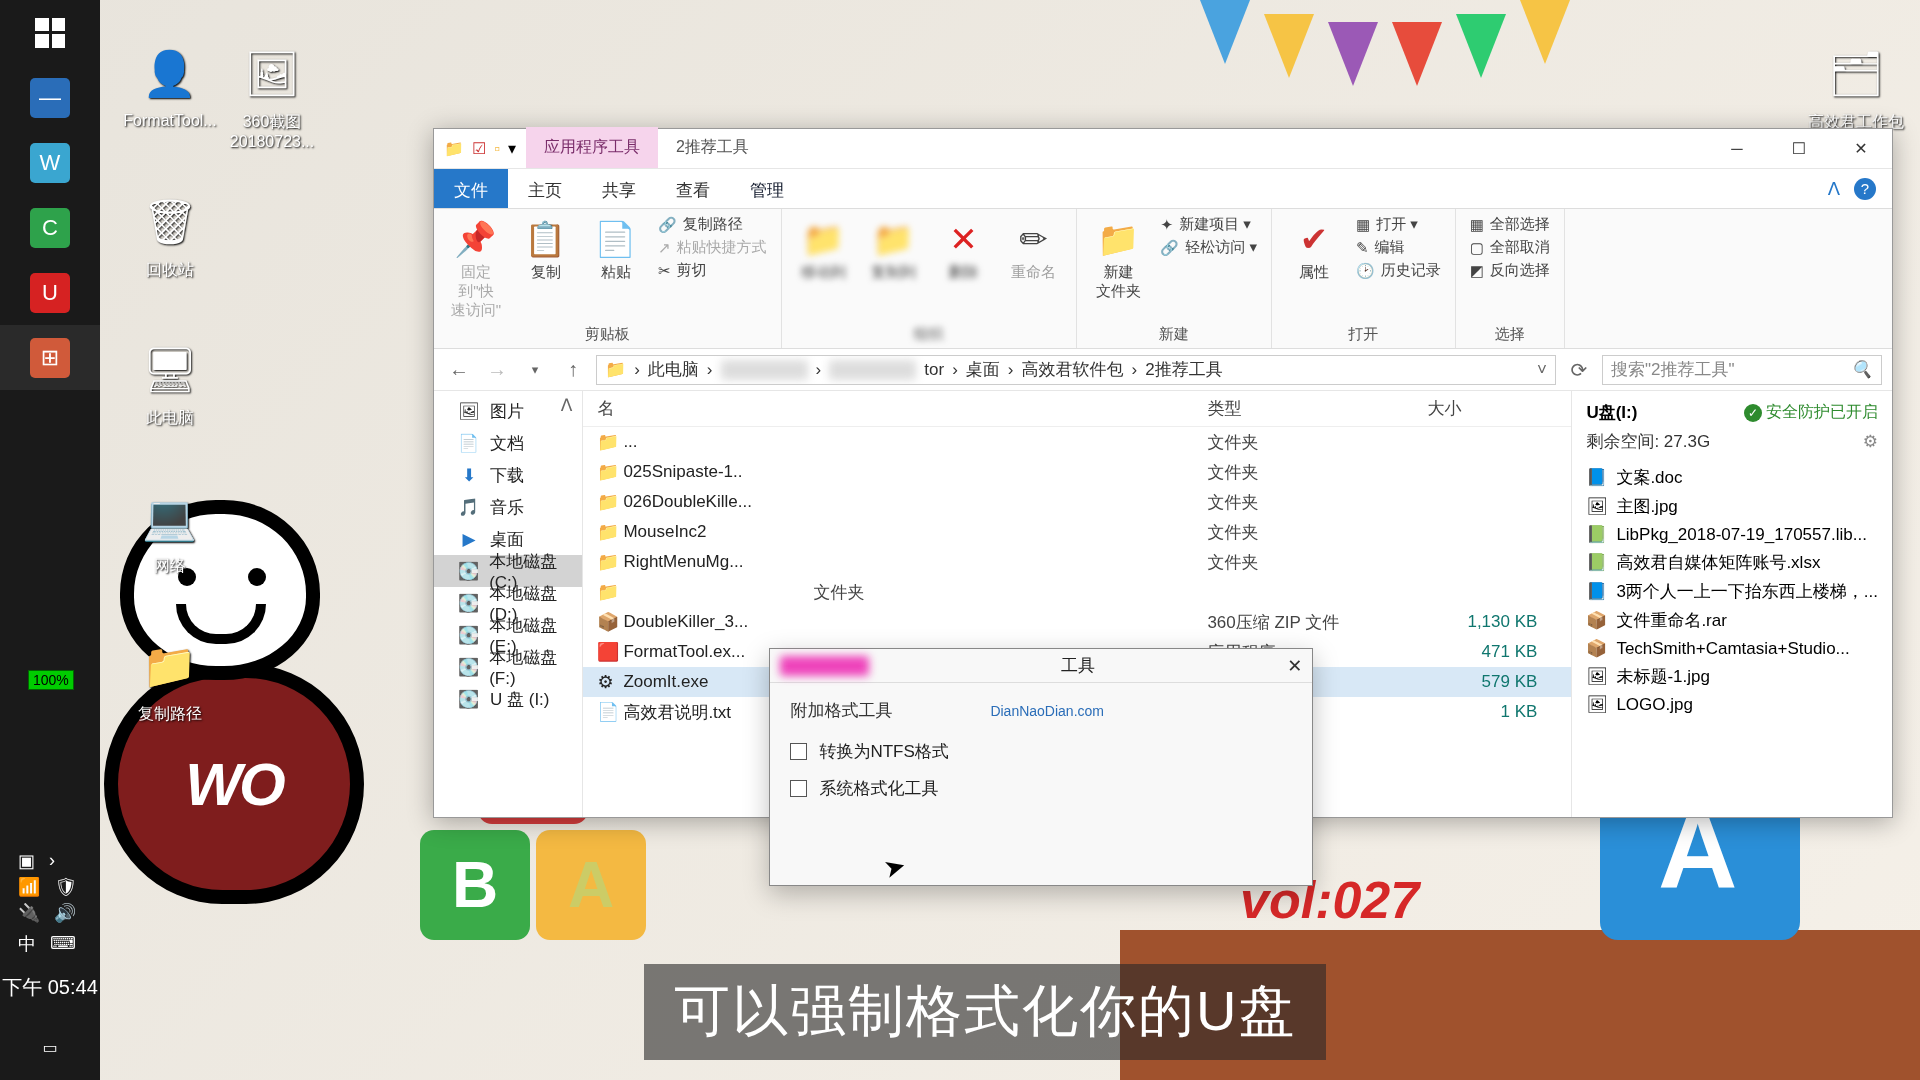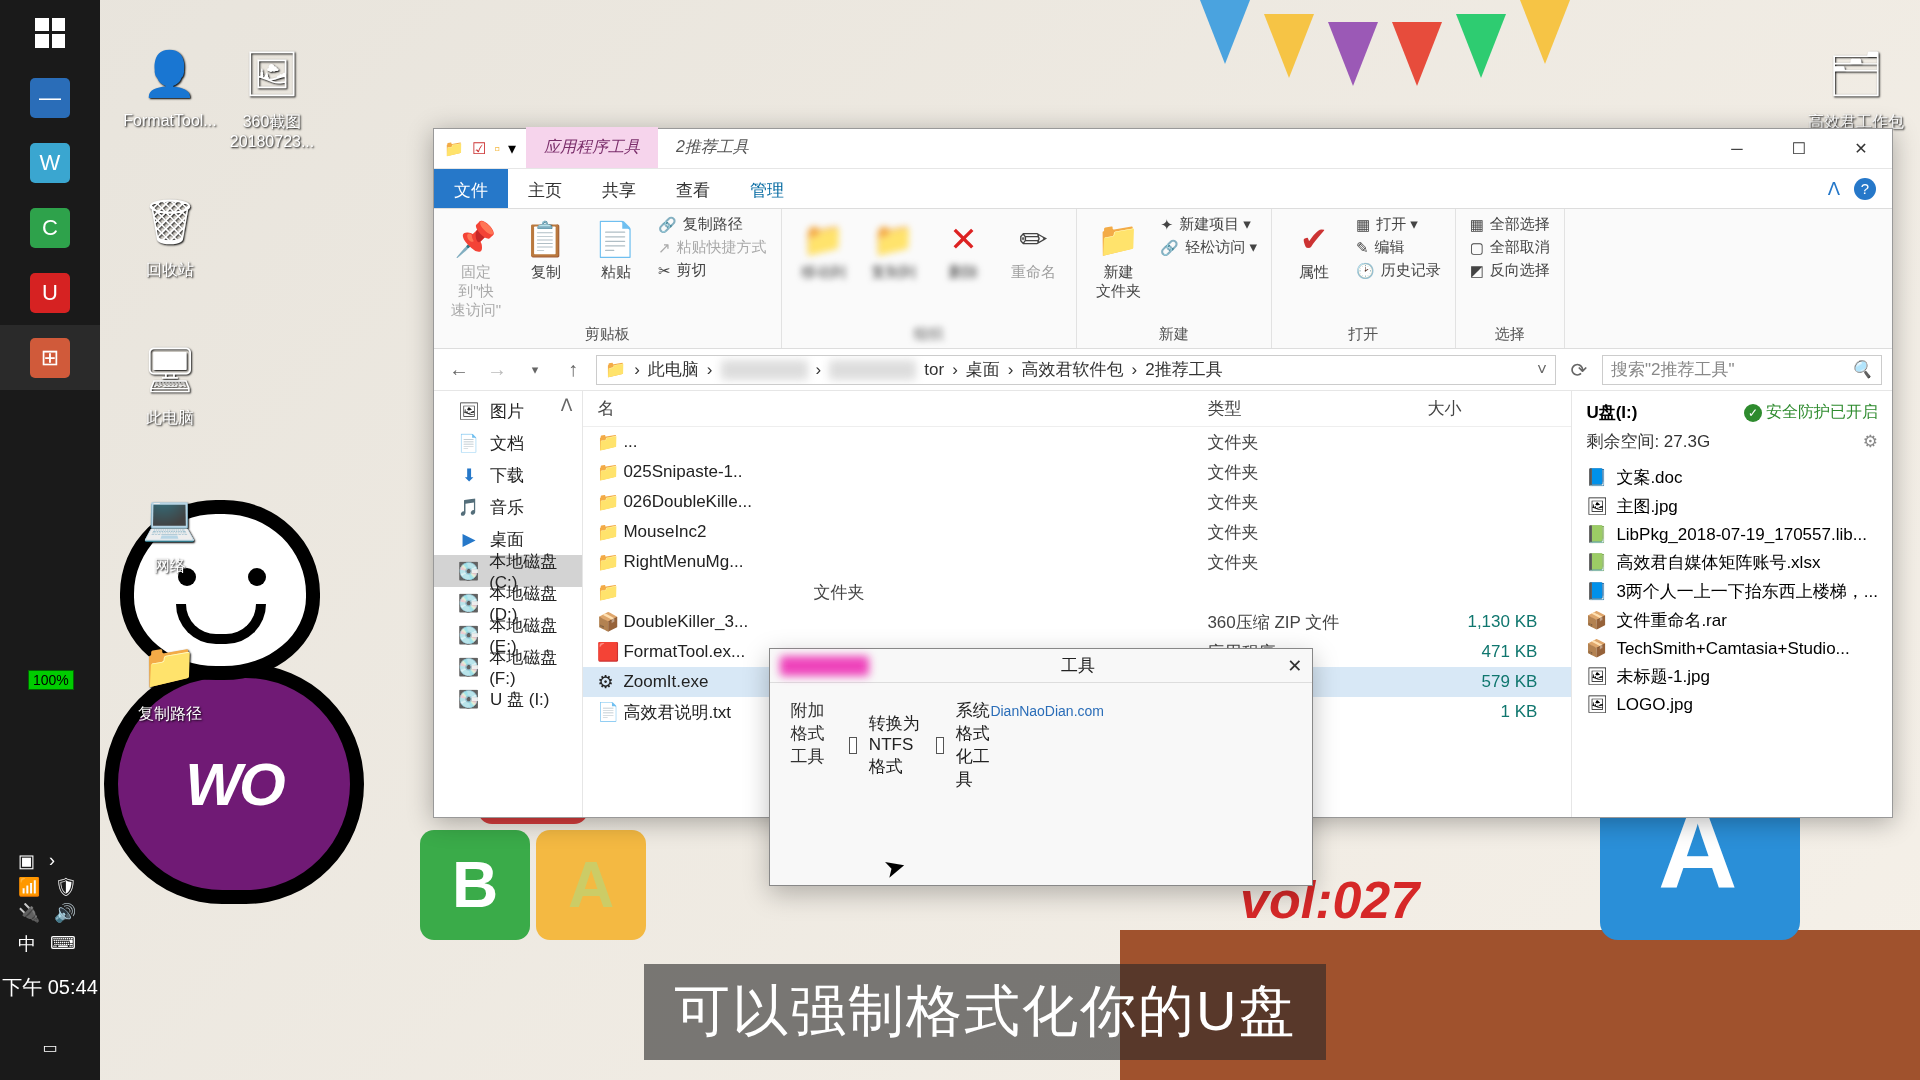--- a/index.html
+++ b/index.html
@@ -10,49 +10,49 @@
 .flag { position:absolute; width:50px; height:64px; clip-path: polygon(0 0,100% 0,50% 100%); }
 .desk { position:absolute; bottom:0; left:1120px; right:0; height:150px; background:#a0522d; }
 .blocks { position:absolute; bottom:140px; left:420px; width:220px; height:220px; }
 .blk { position:absolute; width:110px; height:110px; border-radius:14px; display:flex; align-items:center; justify-content:center; font-size:64px; font-weight:bold; color:#fff; }
 .pencilcup { position:absolute; bottom:140px; left:1560px; width:300px; height:240px; }
 .vol { position:absolute; left:1240px; top:870px; font-size:52px; font-style:italic; font-weight:bold; color:#d62828; }
 .character { position:absolute; left:110px; top:500px; width:280px; height:360px; }
 .ch-head { width:200px; height:180px; background:#fff; border:14px solid #000; border-radius:48% 48% 48% 48%/52% 52% 46% 46%; position:relative; margin-left:10px; }
 .ch-eye { position:absolute; width:18px; height:18px; background:#000; border-radius:50%; top:54px; }
 .ch-mouth { position:absolute; width:90px; height:40px; border:10px solid #000; border-top:none; border-radius:0 0 50px 50px; left:42px; top:90px; }
-.ch-body { position:absolute; left:-6px; top:164px; width:260px; height:240px; background:#701a75; border:14px solid #000; border-radius:50%/55%; display:flex; align-items:center; justify-content:center; font-size:60px; font-style:italic; font-weight:bold; color:#fff; letter-spacing:-3px; }
+.ch-body { position:absolute; left:-6px; top:164px; width:260px; height:240px; background:#7f1d1d; border:14px solid #000; border-radius:50%/55%; display:flex; align-items:center; justify-content:center; font-size:60px; font-style:italic; font-weight:bold; color:#fff; letter-spacing:-3px; }
 
 
 .taskbar { position:absolute; left:0; top:0; bottom:0; width:100px; background:#1a1a1a; color:#fff; display:flex; flex-direction:column; z-index:100; }
 .tb-btn { height:65px; display:flex; align-items:center; justify-content:center; }
 .tb-btn.active { background:#2a2a2a; }
 .tb-sq { width:40px; height:40px; border-radius:5px; display:flex; align-items:center; justify-content:center; font-size:22px; color:#fff; }
 .tb-spacer { flex:1; }
 .tb-time { font-size:20px; color:#fff; text-align:center; padding:14px 0; }
 .tb-micro { display:flex; flex-wrap:wrap; padding:4px 18px; gap:4px 14px; font-size:18px; }
 
 
 .dicon { position:absolute; width:104px; text-align:center; color:#fff; font-size:16px; text-shadow:1px 1px 2px #000; }
 .dicon .ic { width:64px; height:64px; margin:0 auto 6px; display:flex; align-items:center; justify-content:center; font-size:44px; }
 
 
 .win { position:absolute; left:433px; top:128px; width:1460px; height:690px; background:#fff; border:1px solid #999; box-shadow:0 4px 24px rgba(0,0,0,.3); display:flex; flex-direction:column; z-index:200; }
 .titlebar { height:40px; display:flex; align-items:stretch; background:#fff; border-bottom:1px solid #e6e6e6; }
 .qat { display:flex; align-items:center; gap:8px; padding:0 10px; }
 .titletabs { flex:1; display:flex; align-items:flex-end; font-size:16px; }
-.ttab { padding:10px 18px; color:#555;font-style:italic; }
+.ttab { padding:10px 18px; color:#555; }
 .ttab.ctx { background:#f6d4ec; color:#7a2d6a; }
 .win-ctl { display:flex; }
 .win-ctl div { width:62px; display:flex; align-items:center; justify-content:center; font-size:16px; color:#333; }
 
 .ribtabs { height:40px; display:flex; align-items:stretch; background:#fff; border-bottom:1px solid #ddd; }
 .rtab { padding:10px 20px; font-size:17px; color:#333; }
 .rtab.active { background:#2678c9; color:#fff; }
-.rtab.ctx { color:#0369a1; }
+.rtab.ctx { color:#0f172a; }
 .rtab-spacer{flex:1}
 .rtab-end{display:flex;align-items:center;gap:14px;padding-right:16px;font-size:18px;color:#2678c9}
 
 .ribbon { height:140px; display:flex; align-items:stretch; border-bottom:1px solid #ddd; background:#fafafa; }
 .rgroup { border-right:1px solid #e2e2e2; padding:6px 14px 4px; display:flex; flex-direction:column; }
 .rgroup .body { flex:1; display:flex; gap:14px; align-items:flex-start; }
 .rgroup .lbl { font-size:15px; text-align:center; color:#555; padding-top:2px; }
 .rbig { width:56px; text-align:center; font-size:15px; color:#444; }
 .rbig .ricon{height:48px;display:flex;align-items:center;justify-content:center;font-size:34px;}
 .rbig.disabled{ color:#aaa; }
@@ -97,21 +97,21 @@
 .status .sp{flex:1}
 .viewbtns{display:flex;gap:2px}
 .viewbtns div{width:26px;height:22px;border:1px solid #aaa;background:#f0f0f0}
 
 
 .dlg { position:absolute; left:186px; top:257px; width:544px; height:238px; background:#f8f8f8; border:1px solid #888; box-shadow:0 8px 24px rgba(0,0,0,.25); z-index:50; font-size:17px; }
 .dlg-title{height:34px;display:flex;align-items:center;padding:0 10px;border-bottom:1px solid #ddd;justify-content:space-between}
 .dlg-x{font-size:18px;color:#333}
 .dlg-body{display:flex;padding:16px 20px 12px;gap:24px}
 .dlg-left{flex:1;display:flex;flex-direction:column;gap:18px}
-.dlg-right{width:210px;display:flex;gap:14px}
+.dlg-right{width:210px;display:flex;flex-direction:column;gap:14px}
 .drow{display:flex;align-items:center;gap:10px}
 .dsel{border:1px solid #aaa;padding:2px 20px 2px 8px;background:#fff;position:relative}
 .dsel::after{content:"▾";position:absolute;right:4px;top:2px;color:#555;font-size:13px}
 .dgroup-t{color:#333;margin-bottom:4px}
 .dchk{display:flex;align-items:center;gap:12px}
 .dchk .box{width:17px;height:17px;border:1px solid #555;background:#fff}
 .dbtns{display:flex;gap:16px}
 .dbtn{width:88px;height:30px;border:1px solid #999;background:#f4f4f4;display:flex;align-items:center;justify-content:center}
 .brand{position:absolute;left:220px;top:54px;font-size:14px;color:#2a6db8;filter:blur(.3px)}
 

